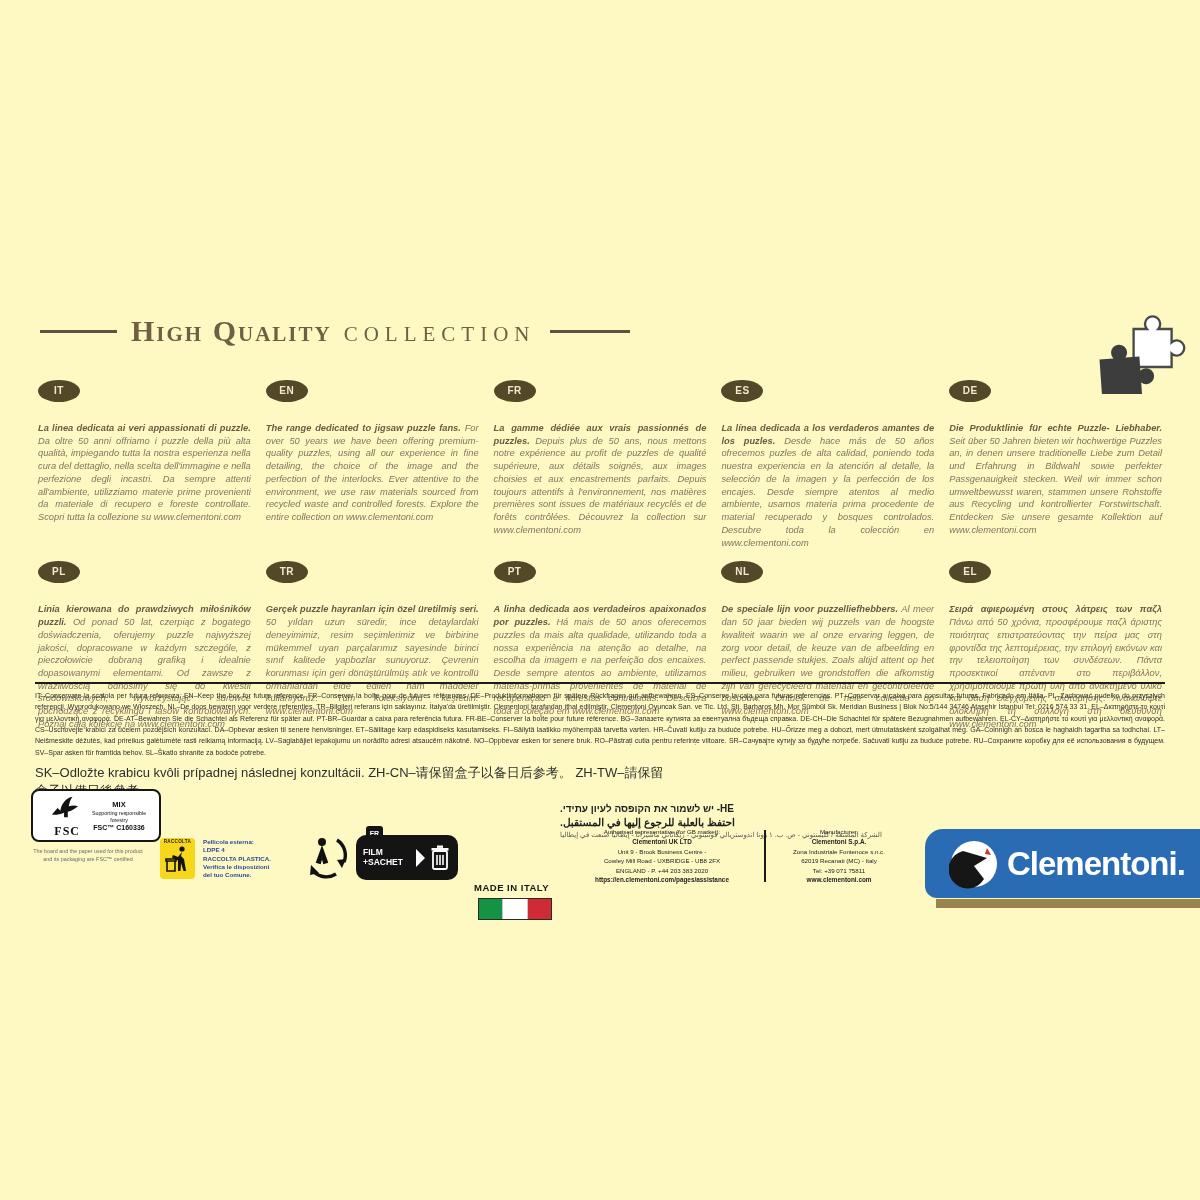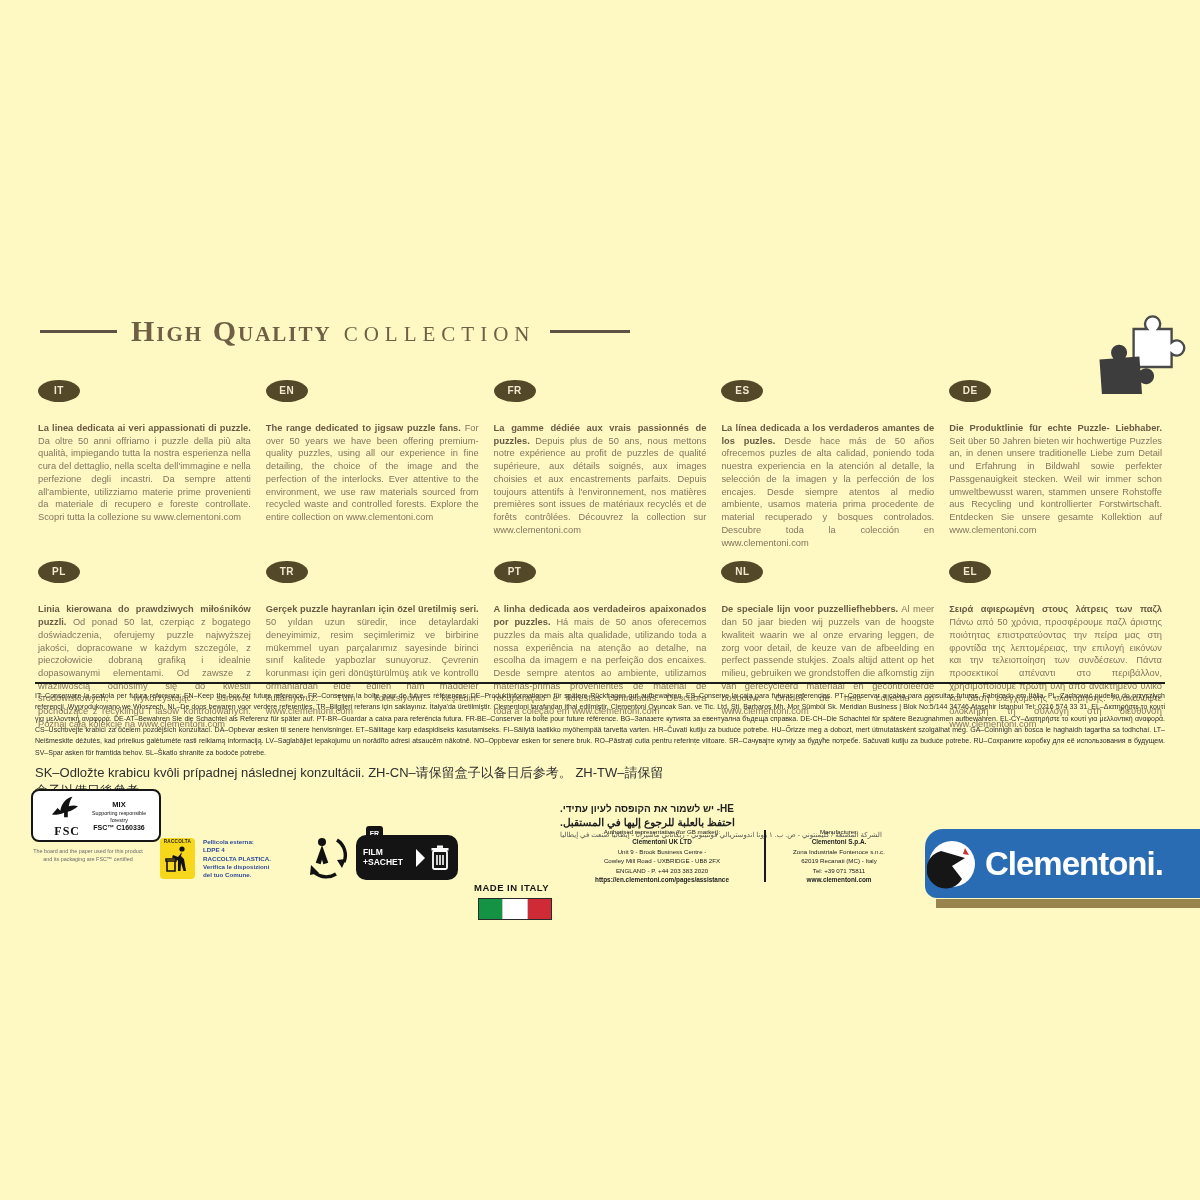--- a/index.html
+++ b/index.html
@@ -16,21 +16,21 @@
   .coll{font-family:"Liberation Serif",serif;font-weight:400;font-size:21px;letter-spacing:6px;text-transform:uppercase;margin-left:12px;}
 
   .jigsaw{position:absolute;right:14px;top:308px;}
 
   
   .lang-grid{position:absolute;left:38px;top:378px;width:1124px;display:grid;
              grid-template-columns:repeat(5,1fr);column-gap:15px;row-gap:10px;}
   .badge{display:inline-block;min-width:34px;height:22px;padding:0 4px;border-radius:50%;
          background:#534828;color:#f2e9d0;font-size:10px;font-weight:bold;line-height:22px;
          text-align:center;letter-spacing:.5px;margin:2px 0 20px 0;}
-  .lang-text{margin:0;font-size:9.3px;line-height:1.37;text-align:justify;color:#84745f;}
+  .lang-text{margin:0;font-size:9.3px;line-height:1.37;text-align:justify;color:#84745f;font-style:italic;}
   .lang-text b{color:#6a5a44;}
 
   
   .hr-line{position:absolute;left:35px;top:682px;width:1130px;border-top:2px solid #1c1c1c;}
   .fine-print{position:absolute;left:35px;top:690px;width:1130px;margin:0;
               font-size:7px;line-height:1.62;color:#2e2e2e;text-align:justify;}
   .fine-print-end{position:absolute;left:35px;top:764px;width:640px;margin:0;
               font-size:13px;color:#2e2e2e;}
   .rtl-block{position:absolute;right:210px;top:803px;width:430px;text-align:left;direction:rtl;color:#1f1f1f;}
   .he-line{margin:0;font-size:10px;font-weight:bold;}
@@ -73,21 +73,21 @@
   .f-white{flex:1;background:#fff;border-left:1px solid #c6c6c6;border-right:1px solid #c6c6c6;}
   .f-red{flex:1;background:#cf2b36;}
 
   .addr{position:absolute;top:827px;text-align:center;font-size:6.2px;line-height:1.55;color:#222;}
   .addr-uk{left:568px;width:188px;}
   .addr-mfr{left:778px;width:122px;}
   .addr b{font-size:6.4px;}
   .addr-divider{position:absolute;left:764px;top:830px;width:2px;height:52px;background:#1a1a1a;}
 
   .clem-logo{position:absolute;left:925px;top:829px;width:275px;height:69px;background:#2a6cb4;
-             border-radius:18px 0 0 12px;display:flex;align-items:center;padding-left:2px;box-sizing:border-box;}
+             border-radius:18px 0 0 12px;display:flex;align-items:center;padding-left:24px;box-sizing:border-box;}
   .clem-text{color:#fff;font-size:33px;font-weight:bold;letter-spacing:-1px;margin-left:8px;}
   .clem-gold{position:absolute;left:936px;top:899px;width:264px;height:9px;background:#9a844d;}
 </style>
 </head>
 <body>
 
 <div class="page">
 
   <div class="title-row">
     <span class="rule rule-l"></span>

